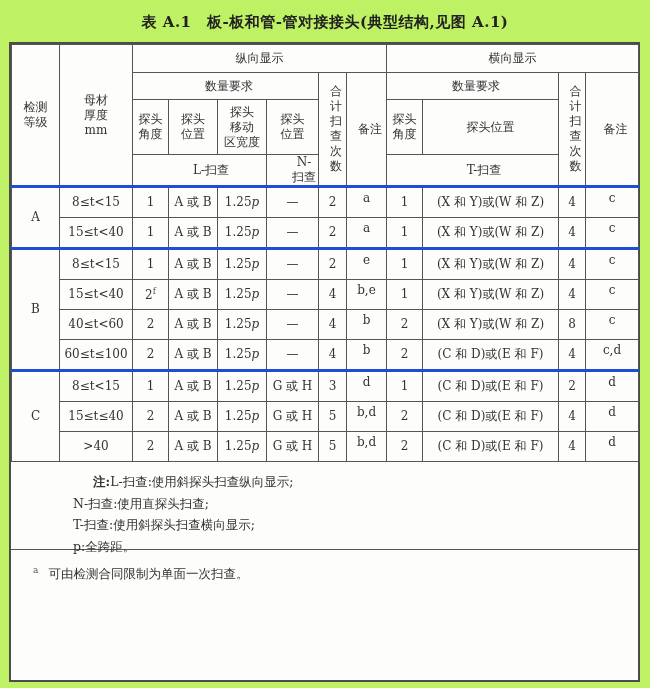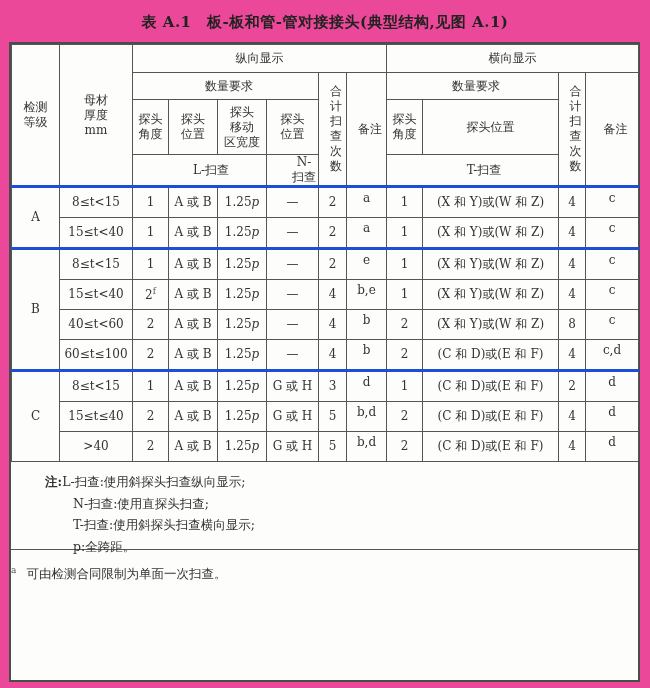--- a/index.html
+++ b/index.html
@@ -5,21 +5,21 @@
   html, body {
     margin: 0; padding: 0;
     background: #fbfbfa;
     font-family: "DejaVu Serif", "Liberation Serif", serif;
     color: #2e2e2e;
     -webkit-font-smoothing: antialiased;
   }
   .page {
     position: relative;
     width: 650px; height: 688px;
-    background: #ec4899;
+    background: #bef264;
     overflow: hidden;
   }
   .doc-title {
     text-align: center;
     font-size: 15px;
     font-weight: bold;
     padding-top: 13px;
     letter-spacing: .5px;
     color: #222;
   }
@@ -64,28 +64,28 @@
   i.var { font-style: italic; font-family: "DejaVu Serif", serif; }
   .notes {
     border-bottom: 1px solid #555;
     padding: 9px 0 7px 0;
     font-size: 12.5px;
     color: #333;
     height: 71px;
     box-sizing: content-box;
   }
   .note-line { line-height: 21.5px; padding-left: 62px; }
-  .note-line.first { padding-left: 34px; }
+  .note-line.first { padding-left: 34px; margin-left: 48px; }
   .note-label { font-weight: bold; }
   .footnotes {
     padding: 9px 0 0 0;
     font-size: 12.5px;
     color: #333;
   }
-  .fn-line { line-height: 23.2px; padding-left: 18px; text-indent: -18px; }
+  .fn-line { line-height: 23.2px; padding-left: 40px; text-indent: -18px; }
   .fn-line sup { font-size: 9px; color: #555; margin-right: 10px; }
 </style>
 </head>
 <body>
 
 <div class="page">
 
   <div class="doc-title">表 A.1　板-板和管-管对接接头(典型结构,见图 A.1)</div>
 
   <div class="outer-box">

